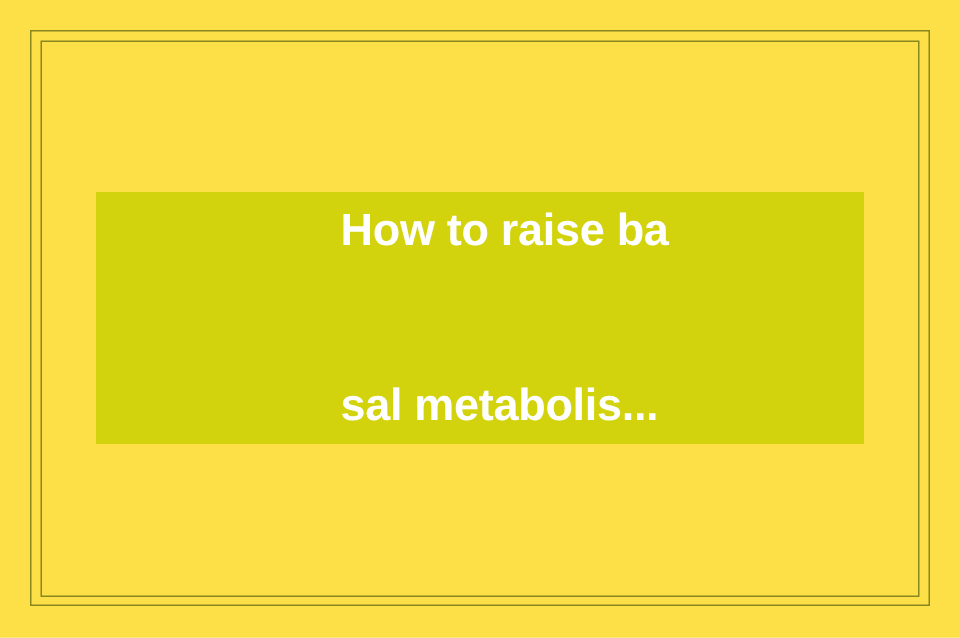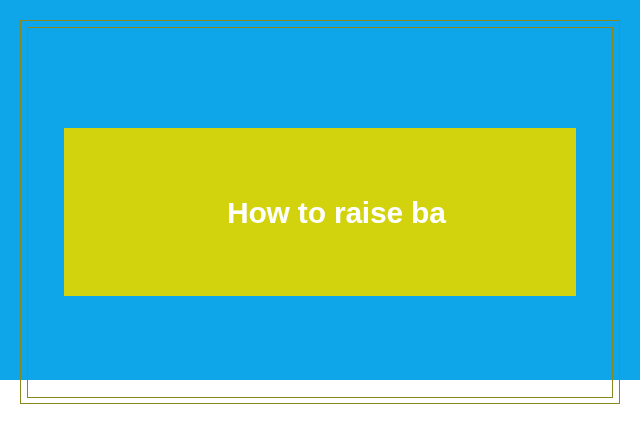--- a/index.html
+++ b/index.html
@@ -11,22 +11,22 @@
     width: 640px;
     height: 425px;
     overflow: hidden;
     font-family: "Liberation Sans", sans-serif;
   }
 
   
   #canvas {
     position: relative;
     width: 640px;
-    height: 380px;
-    background: #0ea5e9;
+    height: 425px;
+    background: #fde047;
     box-sizing: border-box;
   }
 
   
   .frame-outer {
     position: absolute;
     left: 20px;
     top: 20px;
     width: 600px;
     height: 384px;
@@ -82,16 +82,17 @@
 <body>
 
 <div id="canvas">
 
   <div class="frame-outer"></div>
   <div class="frame-inner"></div>
 
   <div class="title-band">
     <div class="title-text">
       <span class="title-line">How to raise ba</span>
+      <span class="title-line">sal metabolis...</span>
     </div>
   </div>
 
 </div>
 
 </body></html>

